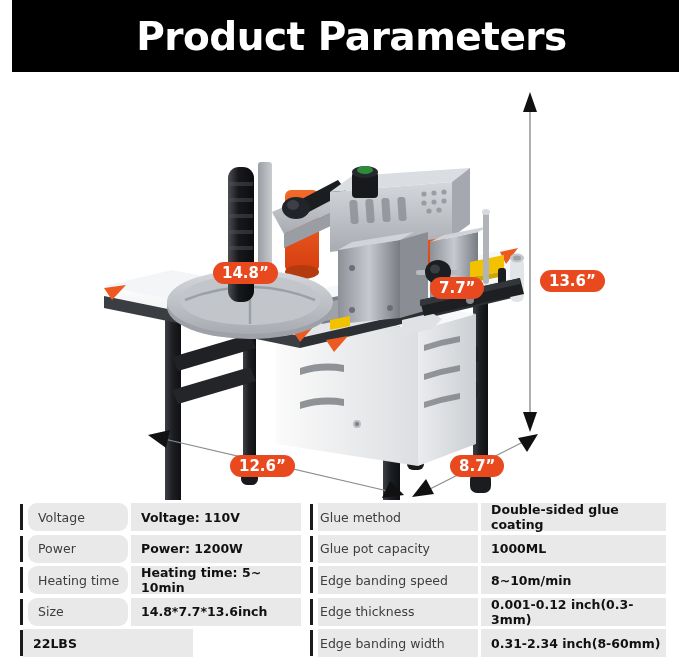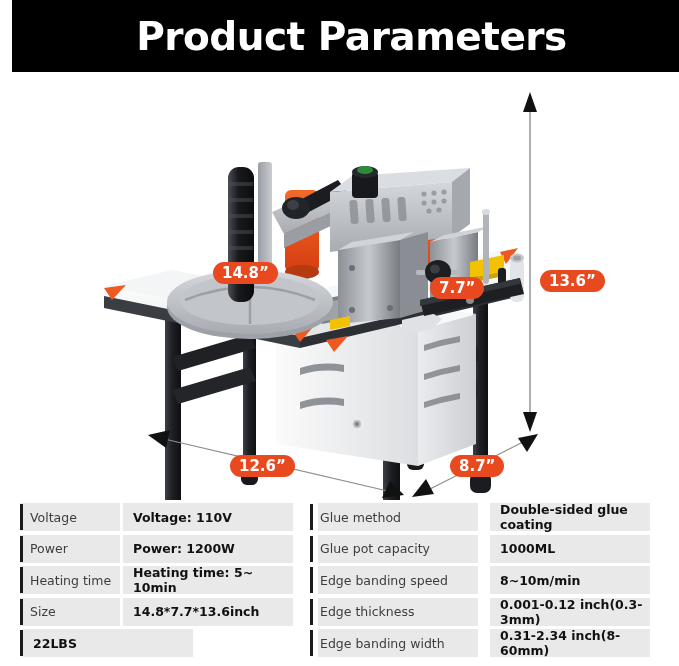--- a/index.html
+++ b/index.html
@@ -26,24 +26,24 @@
   
   .tables{position:absolute;left:0;top:503px;width:679px;height:163px;}
   .tbl{position:absolute;top:0;height:163px;}
   .tbl-left{left:20px;width:281px;}
   .tbl-right{left:310px;width:356px;}
   .row{position:relative;height:28px;margin-bottom:3.5px;display:flex;}
   .tick{position:absolute;left:0;top:1px;width:3px;height:26px;background:#1b1b1b;}
   .cell{background:#e9e9e9;display:flex;align-items:center;height:28px;box-sizing:border-box;}
   .cell-label{color:#3d3d3d;font-size:12.5px;font-family:"DejaVu Sans",sans-serif;}
   .cell-value{color:#111;font-size:12.5px;font-weight:bold;font-family:"DejaVu Sans",sans-serif;}
-  .tbl-left .cell-label{margin-left:0;width:100px;padding-left:10px;}
+  .tbl-left .cell-label{margin-left:8px;width:100px;padding-left:10px;border-radius:9px;}
   .tbl-left .cell-value{margin-left:3px;width:170px;padding-left:10px;}
   .tbl-right .cell-label{margin-left:8px;width:160px;padding-left:2px;}
-  .tbl-right .cell-value{margin-left:12px;width:160px;padding-left:10px;}
+  .tbl-right .cell-value{margin-left:3px;width:185px;padding-left:10px;}
 </style>
 </head>
 <body>
 
 <div id="page">
 
   <div class="banner">
     <div class="banner-title">Product Parameters</div>
   </div>
 

